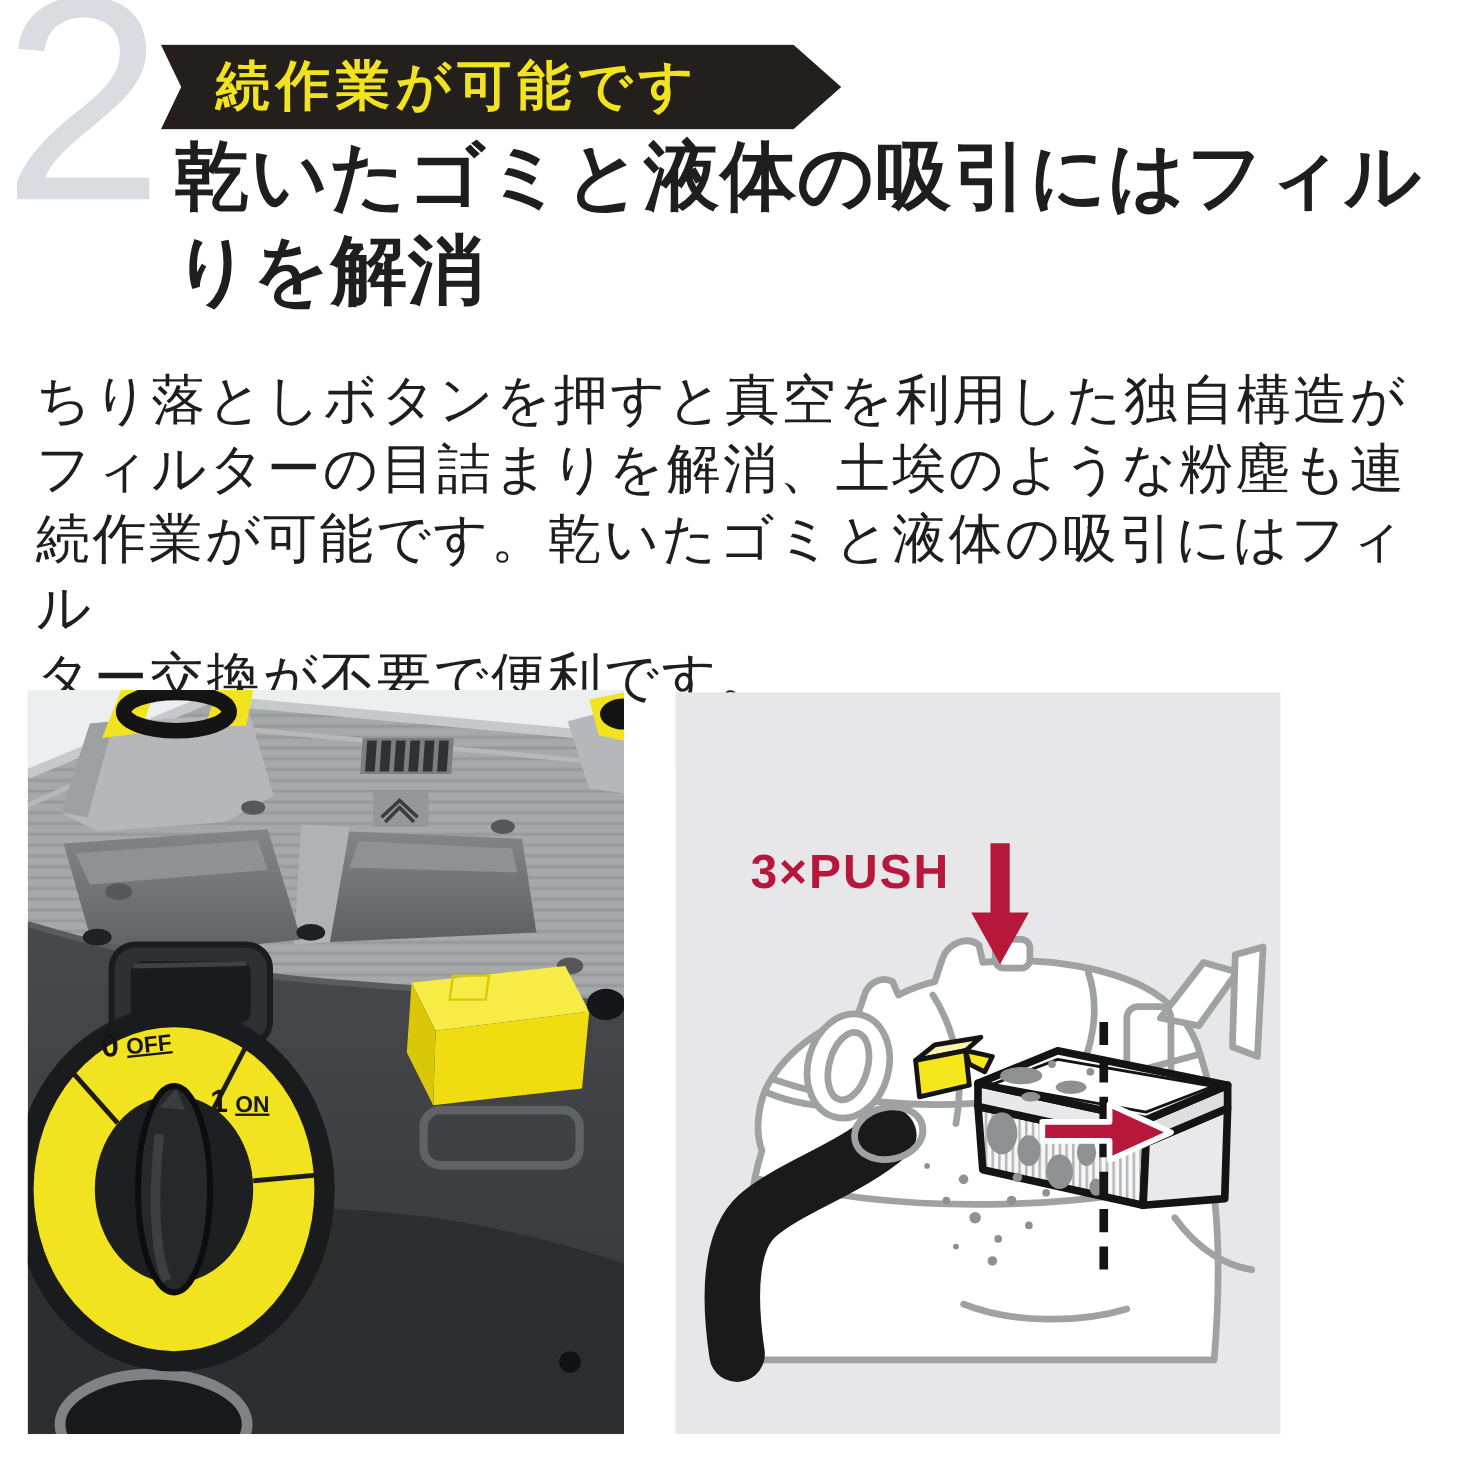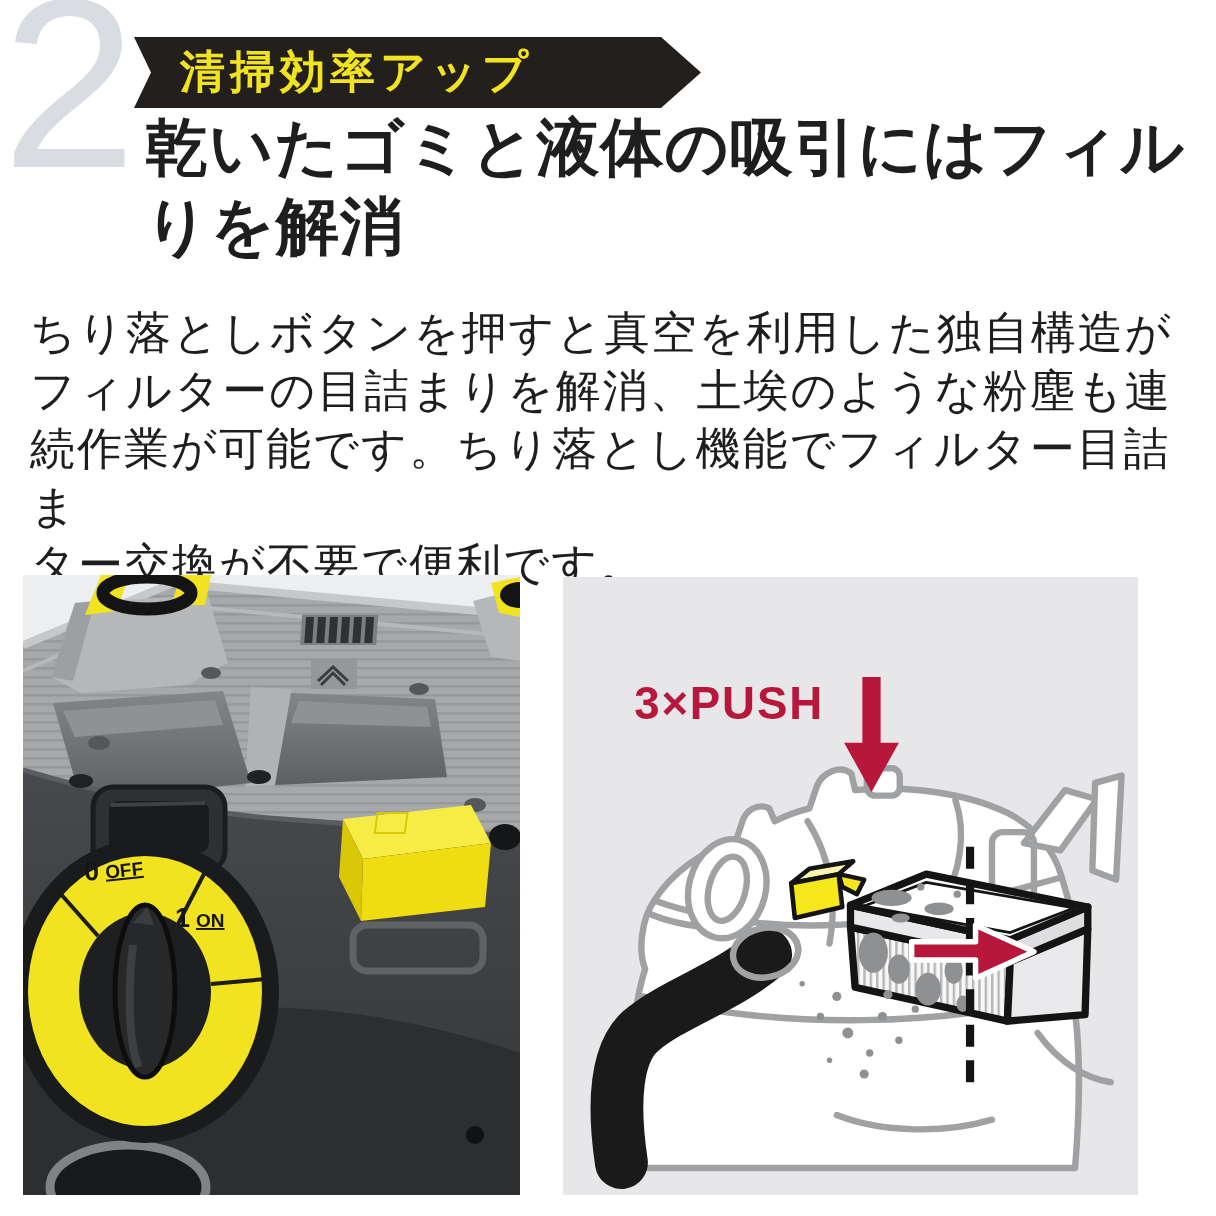--- a/index.html
+++ b/index.html
@@ -28,38 +28,38 @@
     color:var(--text-black,#1e1e1e);white-space:pre-line;
   }
   .body-text{
     position:absolute;left:30px;top:304px;width:1175px;margin:0;
     font-size:45px;line-height:58px;font-weight:500;letter-spacing:2px;
     color:var(--text-black,#1e1e1e);white-space:pre-line;
   }
   .figure{position:absolute;overflow:hidden;}
   .figure svg{display:block;width:100%;height:100%;}
   .photo{left:23px;top:575px;width:497px;height:620px;background:var(--photo-bg,#edeef0);}
-  .illus{left:563px;top:577px;width:575px;height:618px;background:var(--illustration-bg,#e7e7e9);}
+  .illus{left:563px;top:577px;width:504px;height:618px;background:var(--illustration-bg,#e7e7e9);}
   svg text{font-family:"Liberation Sans","DejaVu Sans",sans-serif;}
 </style>
 </head>
 <body>
 
 <div class="step-number">2</div>
 
 <div class="badge">
-  <span class="badge-text">清掃効率アップ</span>
+  <span class="badge-text">続作業が可能です</span>
 </div>
 
 <h1 class="heading">乾いたゴミと液体の吸引にはフィル
 りを解消</h1>
 
 <p class="body-text">ちり落としボタンを押すと真空を利用した独自構造が
 フィルターの目詰まりを解消、土埃のような粉塵も連
-続作業が可能です。ちり落とし機能でフィルター目詰ま
+続作業が可能です。乾いたゴミと液体の吸引にはフィル
 ター交換が不要で便利です。</p>
 
 <div class="figure photo">
 <svg viewBox="0 0 497 620">
   <defs>
     <pattern id="ridges" width="10" height="9" patternUnits="userSpaceOnUse">
       <rect width="10" height="9" fill="#a6a8aa"></rect>
       <rect width="10" height="2.6" y="2" fill="#97999b"></rect>
     </pattern>
     <linearGradient id="binGrad" x1="0" y1="0" x2="0" y2="1">

